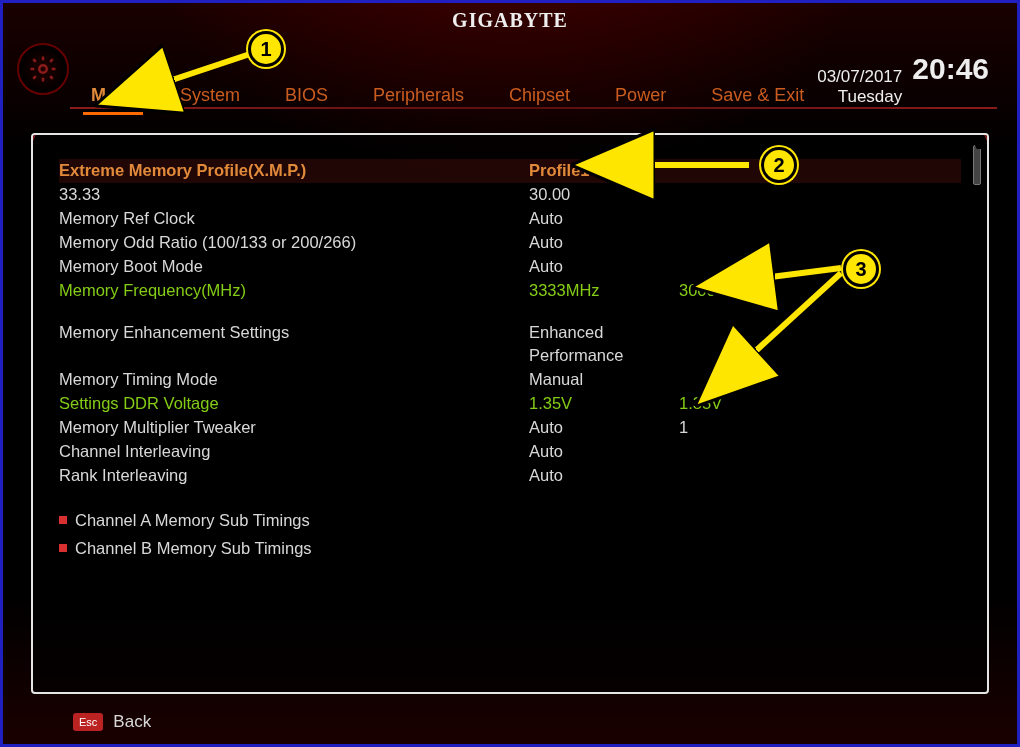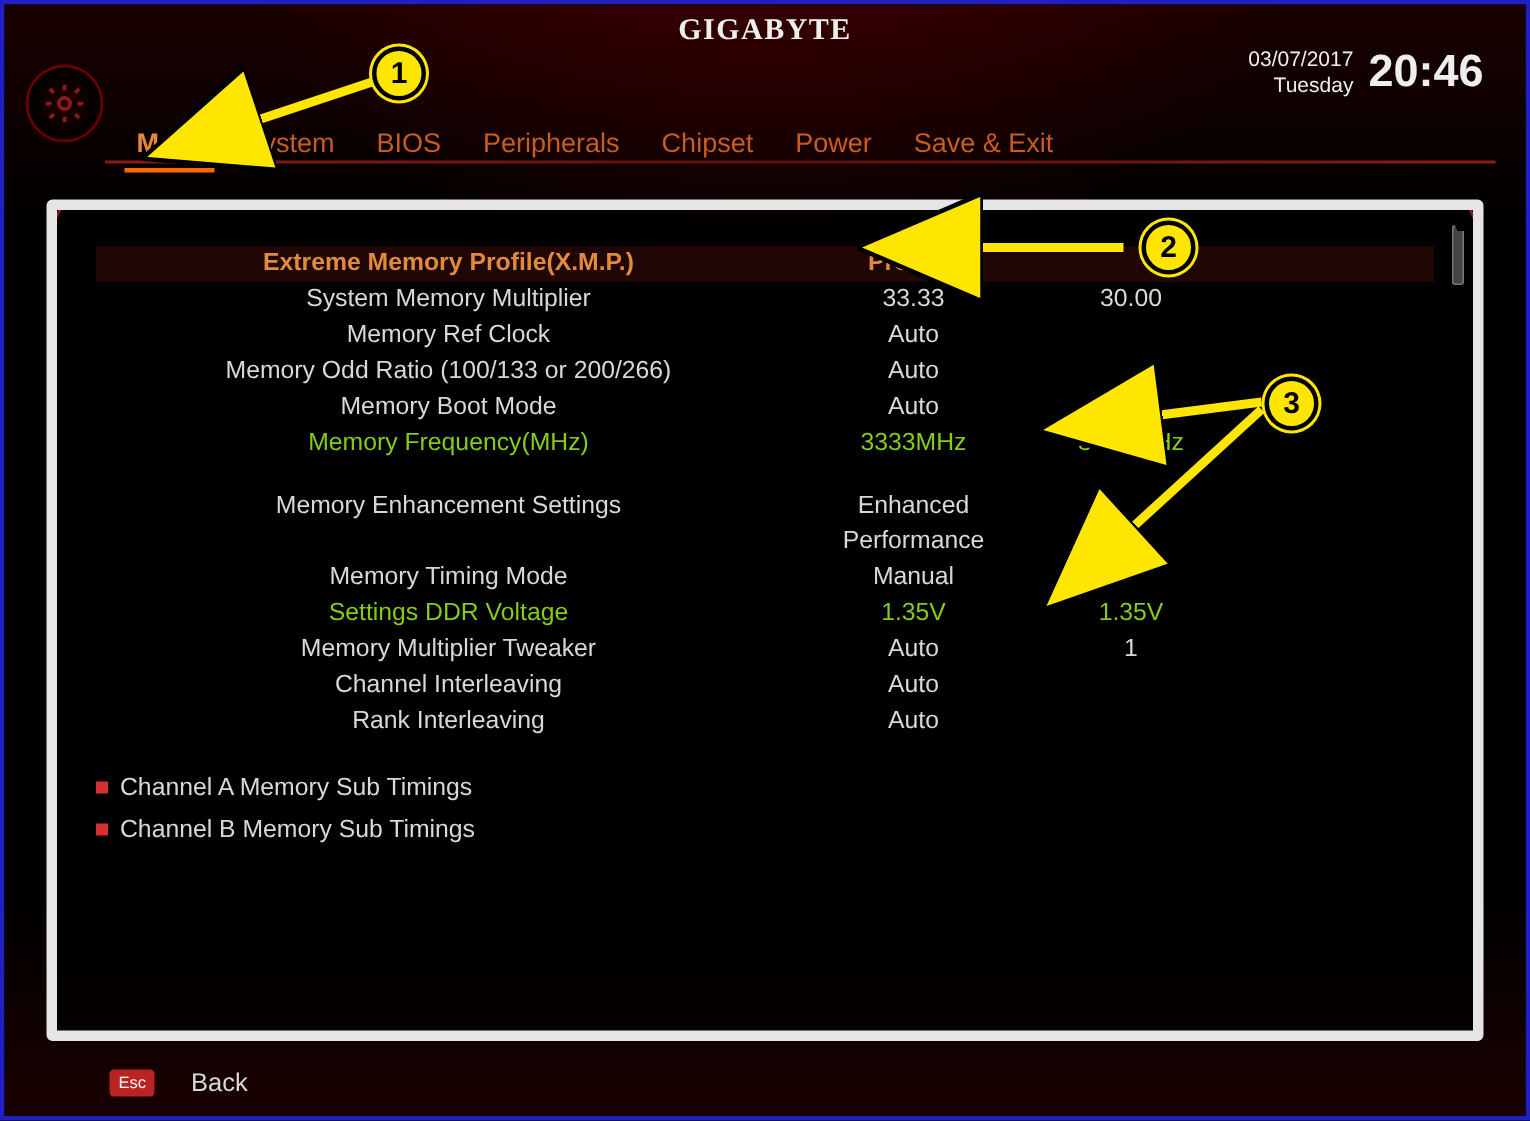--- a/index.html
+++ b/index.html
@@ -21,52 +21,51 @@
   }
   .brand {
     position: absolute; top: 6px; left: 50%; transform: translateX(-50%);
     color: #eee; font-weight: bold; font-size: 20px; letter-spacing: 1px; font-family: Liberation Serif, serif;
   }
   .clock-block {
     position: absolute; top: 28px; right: 28px;
     display: flex; align-items: center; gap: 10px;
     color: #eee;
   }
-  .clock-date { font-size: 14px; text-align: right; line-height: 1.2; }
+  .clock-date { font-size: 17px; text-align: right; line-height: 1.2; margin-top: 36px; }
   .clock-time { font-size: 30px; font-weight: 700; }
   .gear-icon {
     position: absolute; left: 14px; top: 40px;
     width: 52px; height: 52px; border-radius: 50%;
     display: flex; align-items: center; justify-content: center;
     background: radial-gradient(circle, #200 0%, #000 70%);
     border: 2px solid #600;
     color: #a33; font-size: 28px;
   }
   .tabs {
     position: absolute; left: 80px; top: 78px;
-    display: flex; gap: 12px;
+    display: flex; gap: 29px;
     font-size: 18px;
   }
   .tab { color: #c95c1e; cursor: pointer; padding: 4px 8px 6px 8px; }
   .tab.active {
     color: #e08a3a; font-weight: bold;
     border-bottom: 3px solid #ff6a00;
   }
   .tab-underline {
     position: absolute; left: 67px; right: 20px; top: 104px; height: 2px;
     background: linear-gradient(to right, #8a1b1b 0%, #5a0f0f 50%, #8a1b1b 100%);
   }
   .panel {
     position: absolute; left: 28px; right: 28px; top: 130px; bottom: 50px;
-    border: 7px solid #e5e5e5;
+    border: 2px solid #e5e5e5;
     border-radius: 4px;
     background: rgba(0,0,0,0.6);
     padding: 24px 26px;
     overflow: hidden;
-    text-align: center;
   }
   .panel::before, .panel::after {
     content: "";
     position: absolute; width: 14px; height: 14px;
     background: #000; border: 2px solid #8a1b1b;
   }
   .panel::before { left: -2px; top: -2px; border-right: none; border-bottom: none; transform: skew(-25deg); }
   .panel::after  { right: -2px; top: -2px; border-left: none; border-bottom: none; transform: skew(25deg); }
   .row {
     display: grid;
@@ -78,21 +77,21 @@
   .row.highlight { color: #e08a3a; font-weight: 600; background: rgba(120,20,20,0.28); }
   .row.dim { color: #84cc16; }
   .spacer { height: 18px; }
   .subhead {
     display: flex; align-items: center; gap: 8px;
     color: #d8d8d8; font-size: 16.5px; line-height: 1.7;
   }
   .sq { width: 8px; height: 8px; background: #d83030; display: inline-block; }
   .footer {
     position: absolute; left: 70px; bottom: 12px;
-    display: flex; align-items: center; gap: 24px;
+    display: flex; align-items: center; gap: 10px;
     color: #d8d8d8; font-size: 17px;
   }
   .esc-key {
     background: #b22; color: #fff; font-size: 11px; padding: 3px 6px;
     border-radius: 3px;
   }
   
   .callout {
     position: absolute;
     width: 36px; height: 36px; border-radius: 50%;
@@ -145,21 +144,20 @@
 <div class="tab-underline"></div>
 
 <div class="panel">
   <div id="rows1">
       <div class="row highlight">
         <div>Extreme Memory Profile(X.M.P.)</div>
         <div>Profile1</div>
         <div></div>
       </div>
       <div class="row">
-        <div>System Memory Multiplier</div>
         <div>33.33</div>
         <div>30.00</div>
       </div>
       <div class="row">
         <div>Memory Ref Clock</div>
         <div>Auto</div>
         <div></div>
       </div>
       <div class="row">
         <div>Memory Odd Ratio (100/133 or 200/266)</div>

